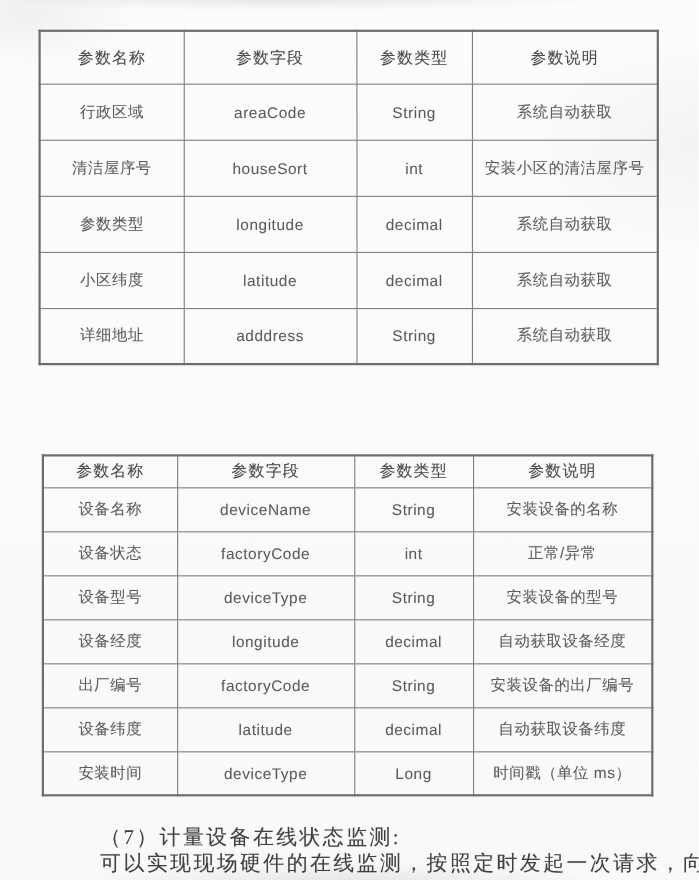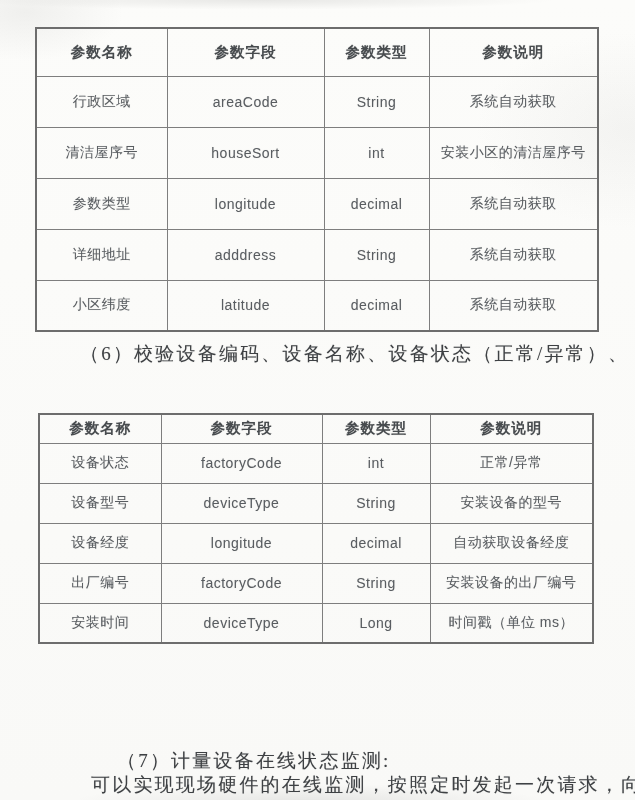--- a/index.html
+++ b/index.html
@@ -22,21 +22,21 @@
   .ptable {
     position:absolute; border-collapse:collapse; table-layout:fixed;
     border:2px solid #6d6d6d;
   }
   .ptable th, .ptable td {
     border:1px solid #7e7e7e;
     text-align:center; vertical-align:middle;
     overflow:hidden; white-space:nowrap;
   }
   .ptable th {
-    font-size:14.5px; font-weight:bold; color:#474b4e; letter-spacing:1px;
+    font-size:14.5px; font-weight:normal; color:#474b4e; letter-spacing:1px;
     text-shadow:0 0 1px rgba(90,90,90,0.25);
   }
   .ptable td {
     font-size:14px; font-weight:400; color:#595d61; letter-spacing:0.5px;
     text-shadow:0 0 1px rgba(100,100,100,0.22);
   }
   .t1 { left:35px; top:27px; width:562px; }
   .t1 th { height:48px; }
   .t1 td { height:51px; }
   .t1 col:nth-child(1){ width:131px; }
@@ -55,21 +55,21 @@
   
   .para {
     position:absolute;
     font-family:"Liberation Serif","DejaVu Serif",serif;
     font-size:19px; color:#3e4144; letter-spacing:2.2px;
     white-space:nowrap;
     text-shadow:0 0 1px rgba(80,80,80,0.25);
   }
   #p6l1 { left:80px;  top:341px; }
   #p6l2 { left:33px;  top:375px; }
-  #p7   { left:91px;  top:748px;margin-left:26px; }
+  #p7   { left:91px;  top:748px; }
   #p8   { left:91px;  top:772px; }
 </style>
 </head>
 <body>
 
 <div class="page">
 
   <table class="ptable t1">
     <colgroup>
         <col>
@@ -98,52 +98,57 @@
         <td>int</td>
         <td>安装小区的清洁屋序号</td>
       </tr>
       <tr>
         <td>参数类型</td>
         <td>longitude</td>
         <td>decimal</td>
         <td>系统自动获取</td>
       </tr>
       <tr>
+        <td>小区纬度</td>
+        <td>latitude</td>
+        <td>decimal</td>
+        <td>系统自动获取</td>
+      </tr>
+      <tr>
         <td>详细地址</td>
         <td>adddress</td>
         <td>String</td>
         <td>系统自动获取</td>
       </tr>
-      <tr>
-        <td>小区纬度</td>
-        <td>latitude</td>
-        <td>decimal</td>
-        <td>系统自动获取</td>
-      </tr>
     </tbody>
   </table>
 
-  <div class="para" id="p6l1">（6）校验设备编码、设备名称、设备状态（正常/异常）、</div>
 
   <table class="ptable t2">
     <colgroup>
         <col>
         <col>
         <col>
         <col>
       </colgroup>
     <thead>
       <tr>
         <th>参数名称</th>
         <th>参数字段</th>
         <th>参数类型</th>
         <th>参数说明</th>
       </tr>
     </thead>
     <tbody>
+      <tr>
+        <td>设备名称</td>
+        <td>deviceName</td>
+        <td>String</td>
+        <td>安装设备的名称</td>
+      </tr>
       <tr>
         <td>设备状态</td>
         <td>factoryCode</td>
         <td>int</td>
         <td>正常/异常</td>
       </tr>
       <tr>
         <td>设备型号</td>
         <td>deviceType</td>
         <td>String</td>
@@ -155,20 +160,26 @@
         <td>decimal</td>
         <td>自动获取设备经度</td>
       </tr>
       <tr>
         <td>出厂编号</td>
         <td>factoryCode</td>
         <td>String</td>
         <td>安装设备的出厂编号</td>
       </tr>
       <tr>
+        <td>设备纬度</td>
+        <td>latitude</td>
+        <td>decimal</td>
+        <td>自动获取设备纬度</td>
+      </tr>
+      <tr>
         <td>安装时间</td>
         <td>deviceType</td>
         <td>Long</td>
         <td>时间戳（单位 ms）</td>
       </tr>
     </tbody>
   </table>
 
   <div class="para" id="p7">（7）计量设备在线状态监测:</div>
   <div class="para" id="p8">可以实现现场硬件的在线监测，按照定时发起一次请求，向</div>

